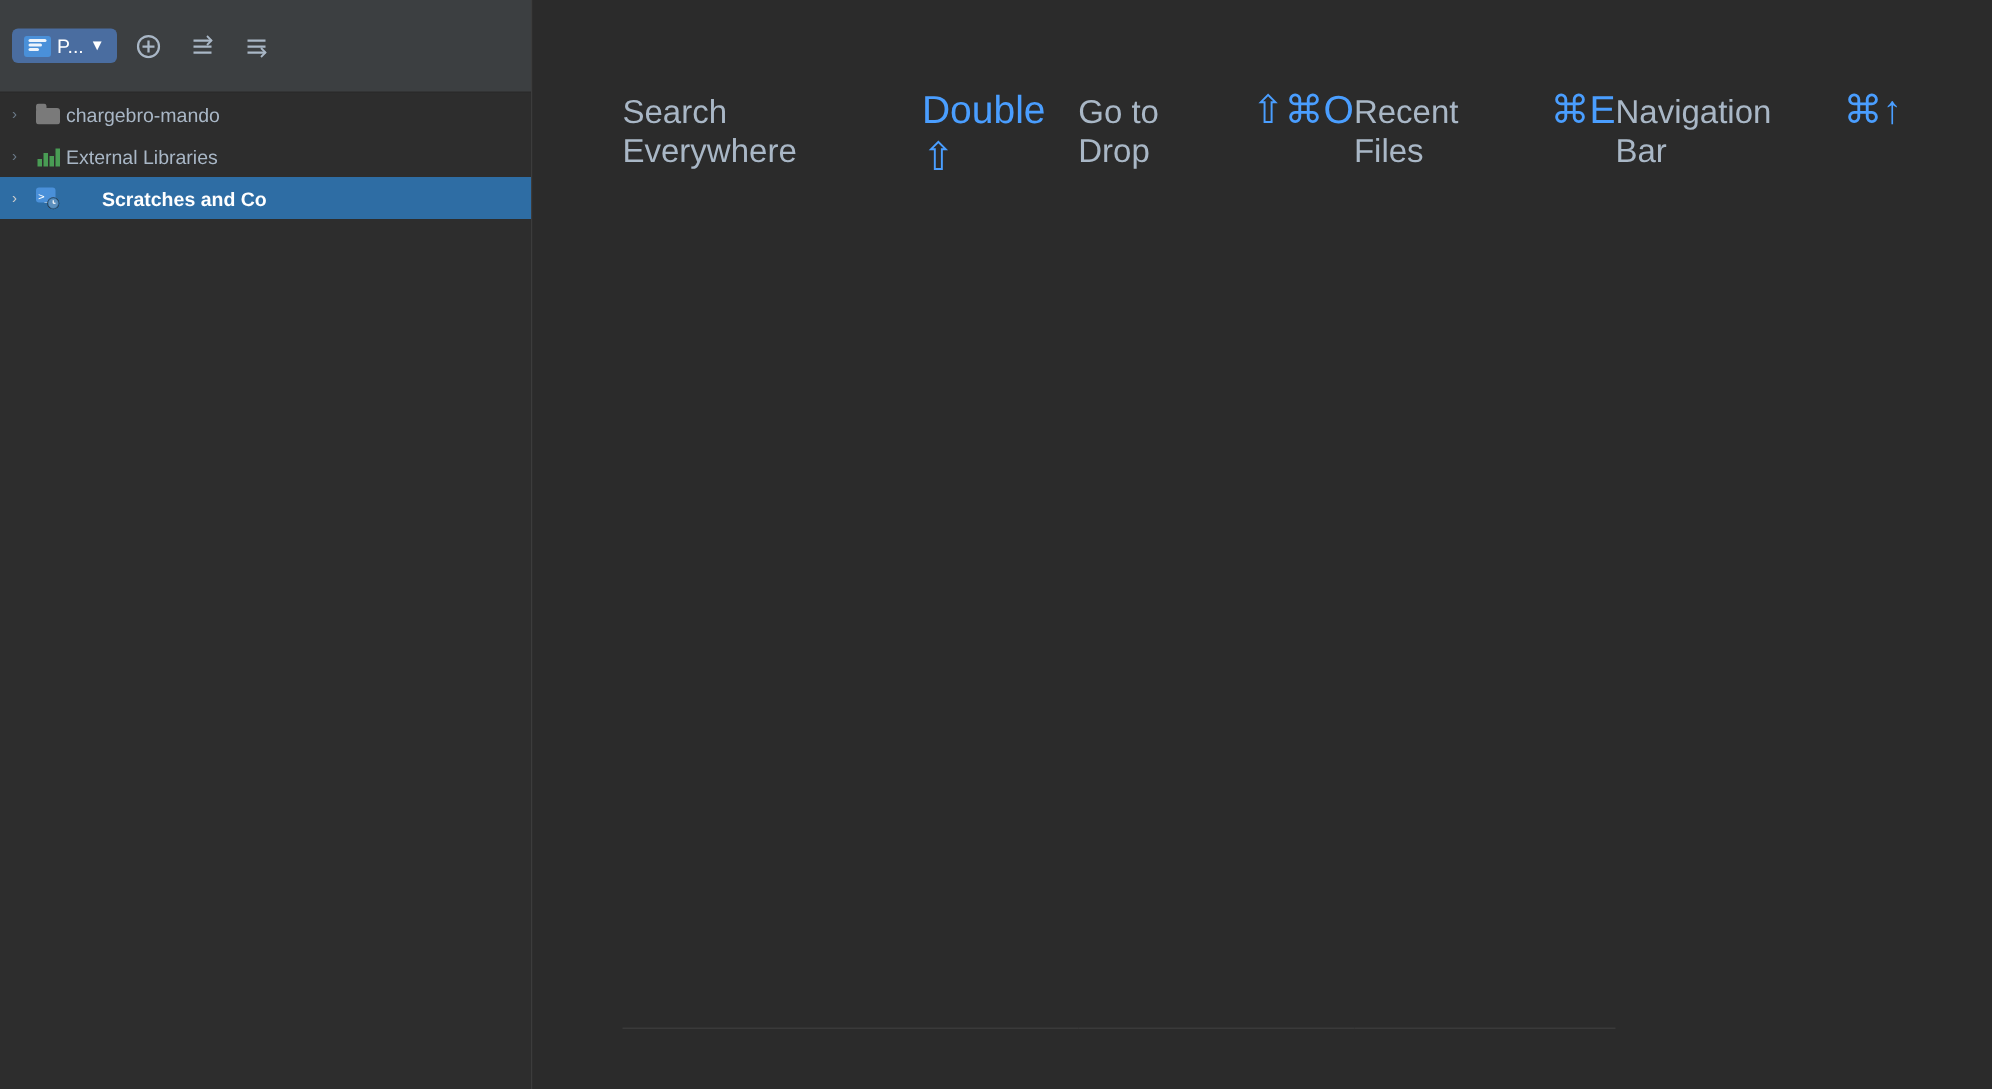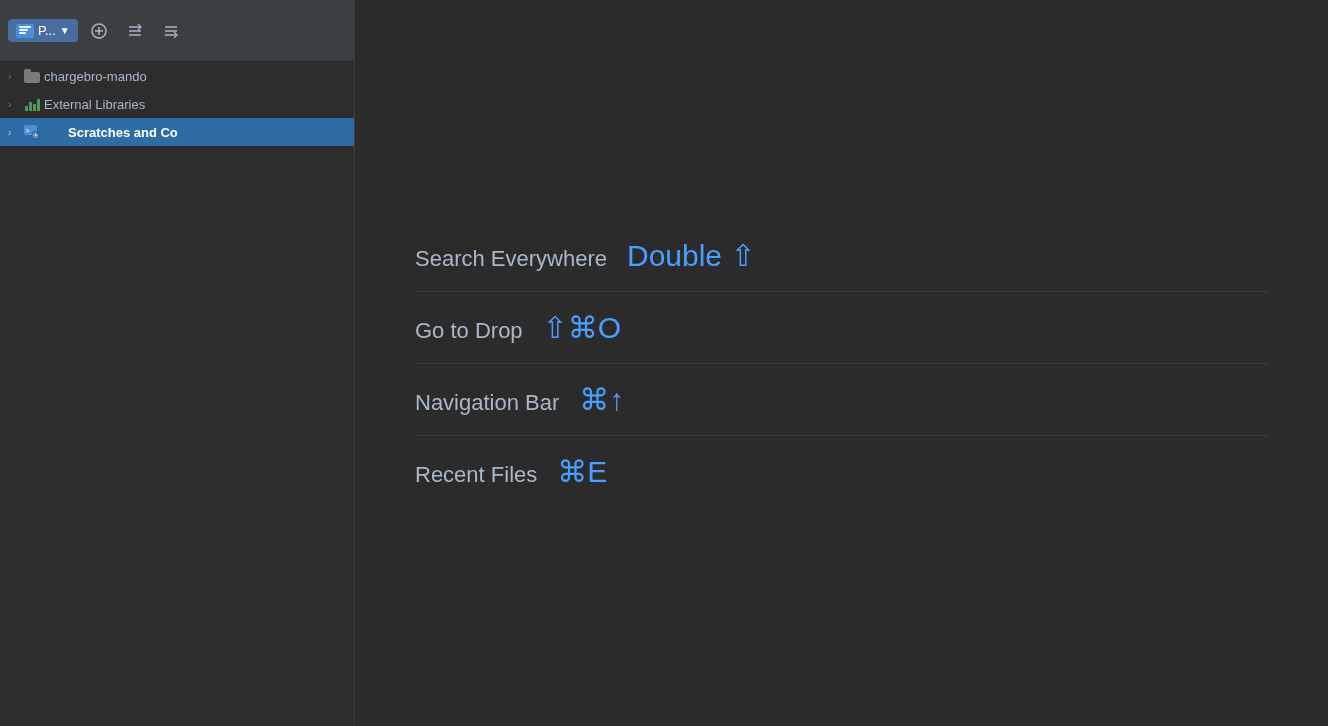--- a/index.html
+++ b/index.html
@@ -118,21 +118,21 @@
       display: block;
       width: 3px;
       background: #499c54;
     }
 
     
     .main-content {
       flex: 1;
       background: #2b2b2b;
       display: flex;
-      flex-direction: column;
+      flex-direction: row;
       justify-content: center;
       padding: 40px 60px;
       gap: 0;
     }
 
     .shortcut-row {
       display: flex;
       align-items: baseline;
       padding: 18px 0;
       border-bottom: 1px solid #3a3a3a;
@@ -144,21 +144,21 @@
     }
 
     .shortcut-label {
       color: #a9b7c6;
       font-size: 22px;
       font-weight: 300;
     }
 
     .shortcut-keys {
       color: #4a9eff;
-      font-size: 30px;
+      font-size: 26px;
       font-weight: 300;
     }
 
     .drop-files-row {
       padding: 18px 0;
       color: #6b7a88;
       font-size: 22px;
       font-weight: 300;
     }
   </style>
@@ -255,22 +255,22 @@
     <span class="shortcut-label">Search Everywhere</span>
     <span class="shortcut-keys">Double ⇧</span>
   </div>
 
   <div class="shortcut-row">
     <span class="shortcut-label">Go to Drop</span>
     <span class="shortcut-keys">⇧⌘O</span>
   </div>
 
   <div class="shortcut-row">
+    <span class="shortcut-label">Recent Files</span>
+    <span class="shortcut-keys">⌘E</span>
+  </div>
+
+  <div class="shortcut-row">
     <span class="shortcut-label">Navigation Bar</span>
     <span class="shortcut-keys">⌘↑</span>
   </div>
 
-  <div class="shortcut-row">
-    <span class="shortcut-label">Recent Files</span>
-    <span class="shortcut-keys">⌘E</span>
-  </div>
-
 </div>
 
 </body></html>

